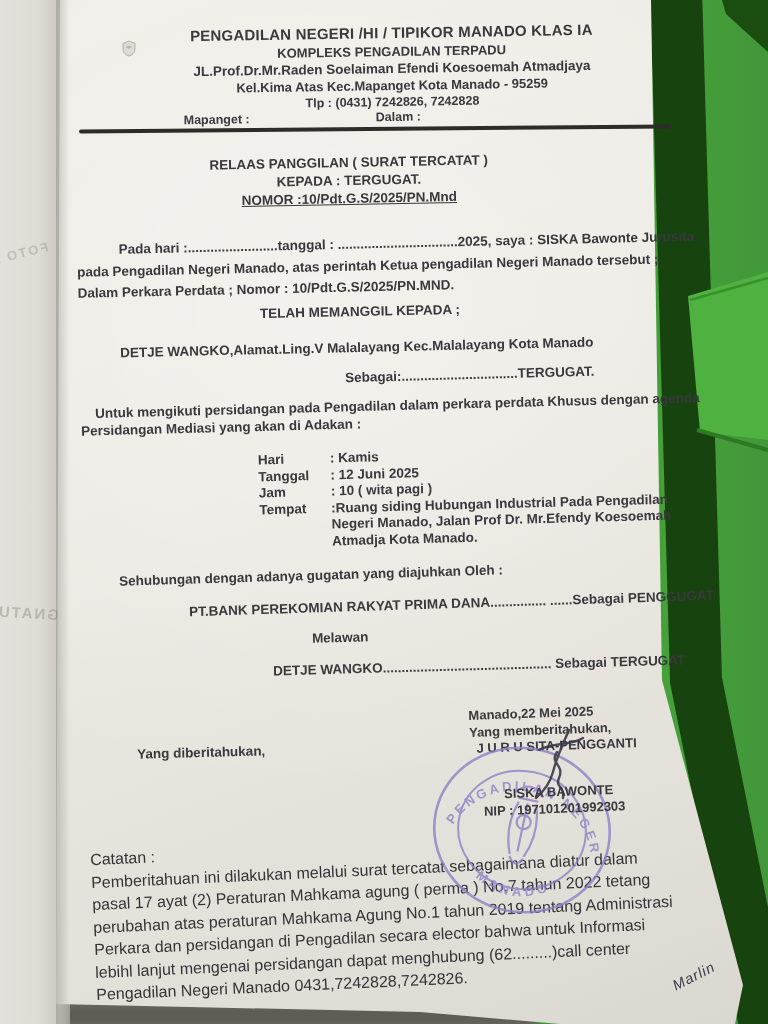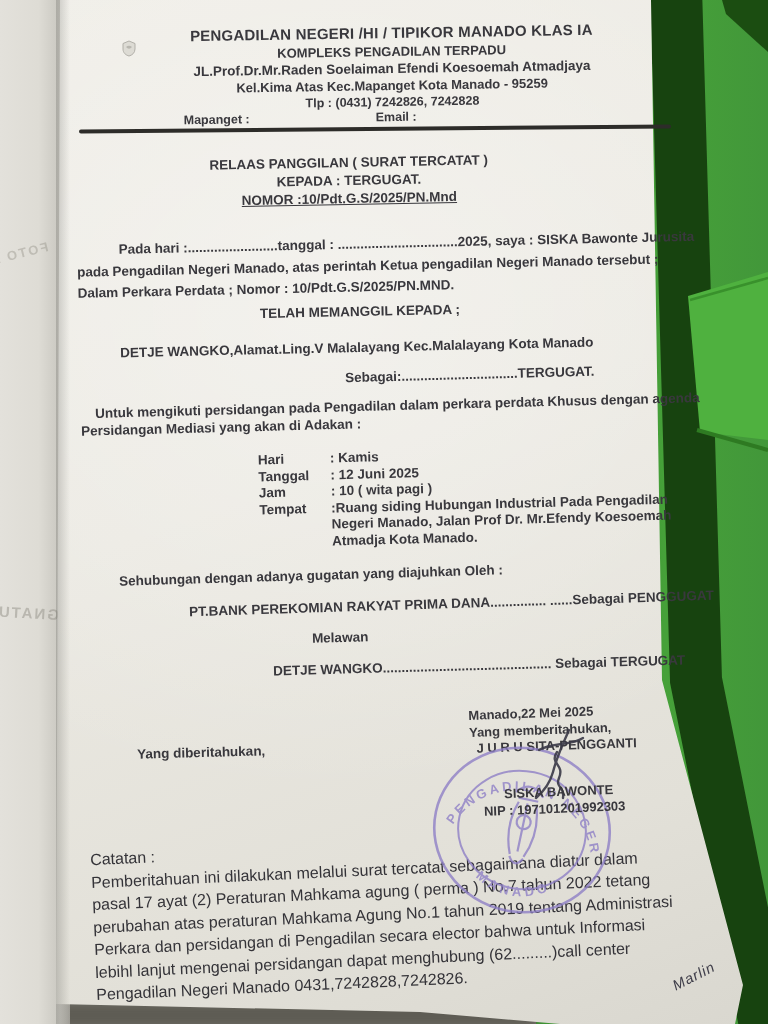--- a/index.html
+++ b/index.html
@@ -111,21 +111,21 @@
     </svg>
 
     <div class="hdr">
       <div class="h1">PENGADILAN NEGERI /HI / TIPIKOR MANADO KLAS IA</div>
       <div class="h2">KOMPLEKS PENGADILAN TERPADU</div>
       <div class="h3">JL.Prof.Dr.Mr.Raden Soelaiman Efendi Koesoemah Atmadjaya</div>
       <div class="h4">Kel.Kima Atas Kec.Mapanget Kota Manado - 95259</div>
       <div class="h5">Tlp  : (0431) 7242826, 7242828</div>
       <div class="we-row">
         <span class="web">Mapanget :</span>
-        <span class="eml">Email :</span>
+        <span class="eml">Dalam :</span>
       </div>
     </div>
     <div class="rule"></div>
 
     <div class="title-blk">
       <div>RELAAS PANGGILAN ( SURAT TERCATAT )</div>
       <div>KEPADA :  TERGUGAT.</div>
       <div class="u">NOMOR :10/Pdt.G.S/2025/PN.Mnd</div>
     </div>
 

